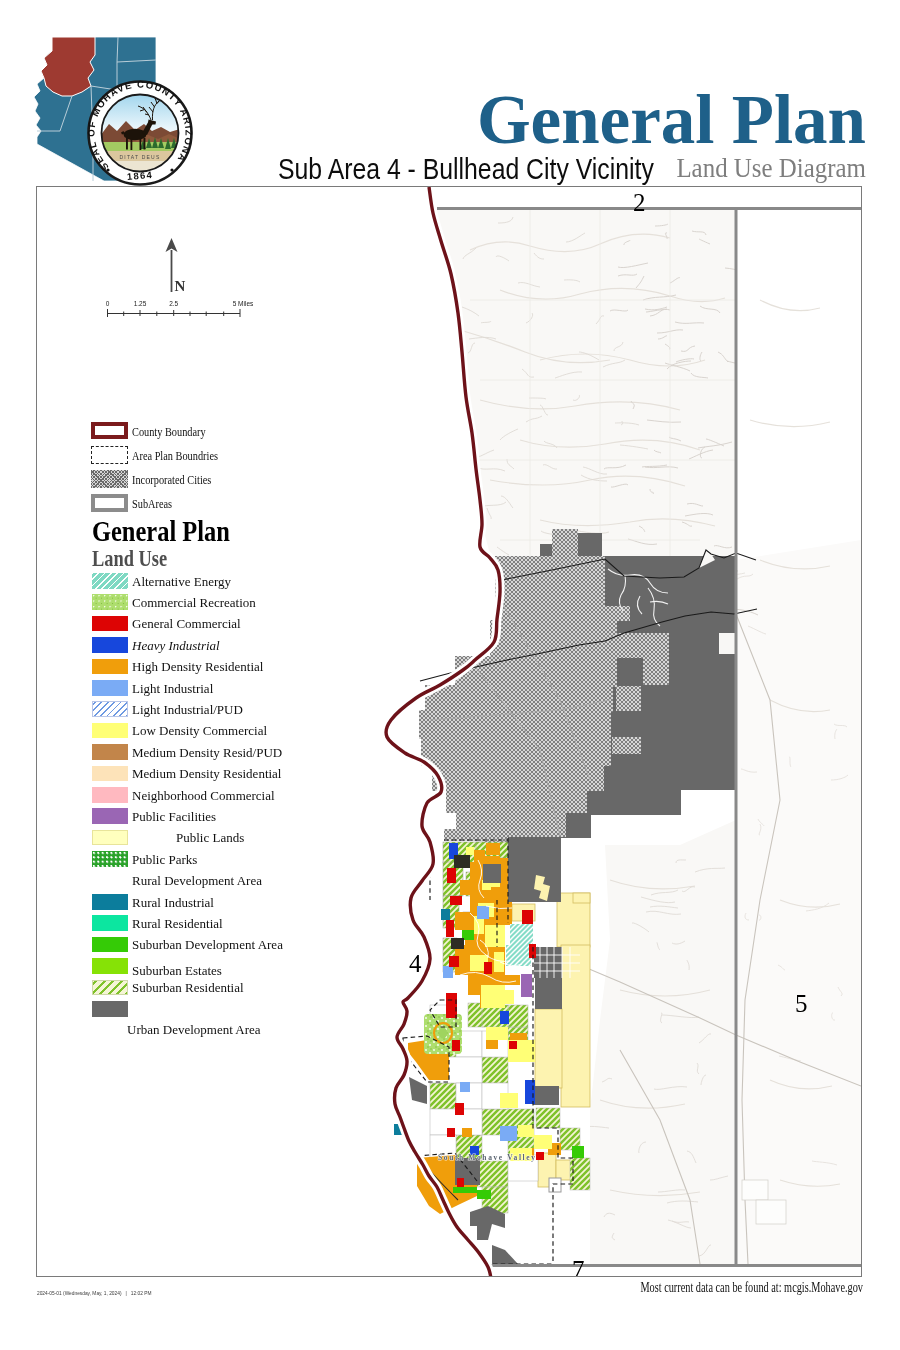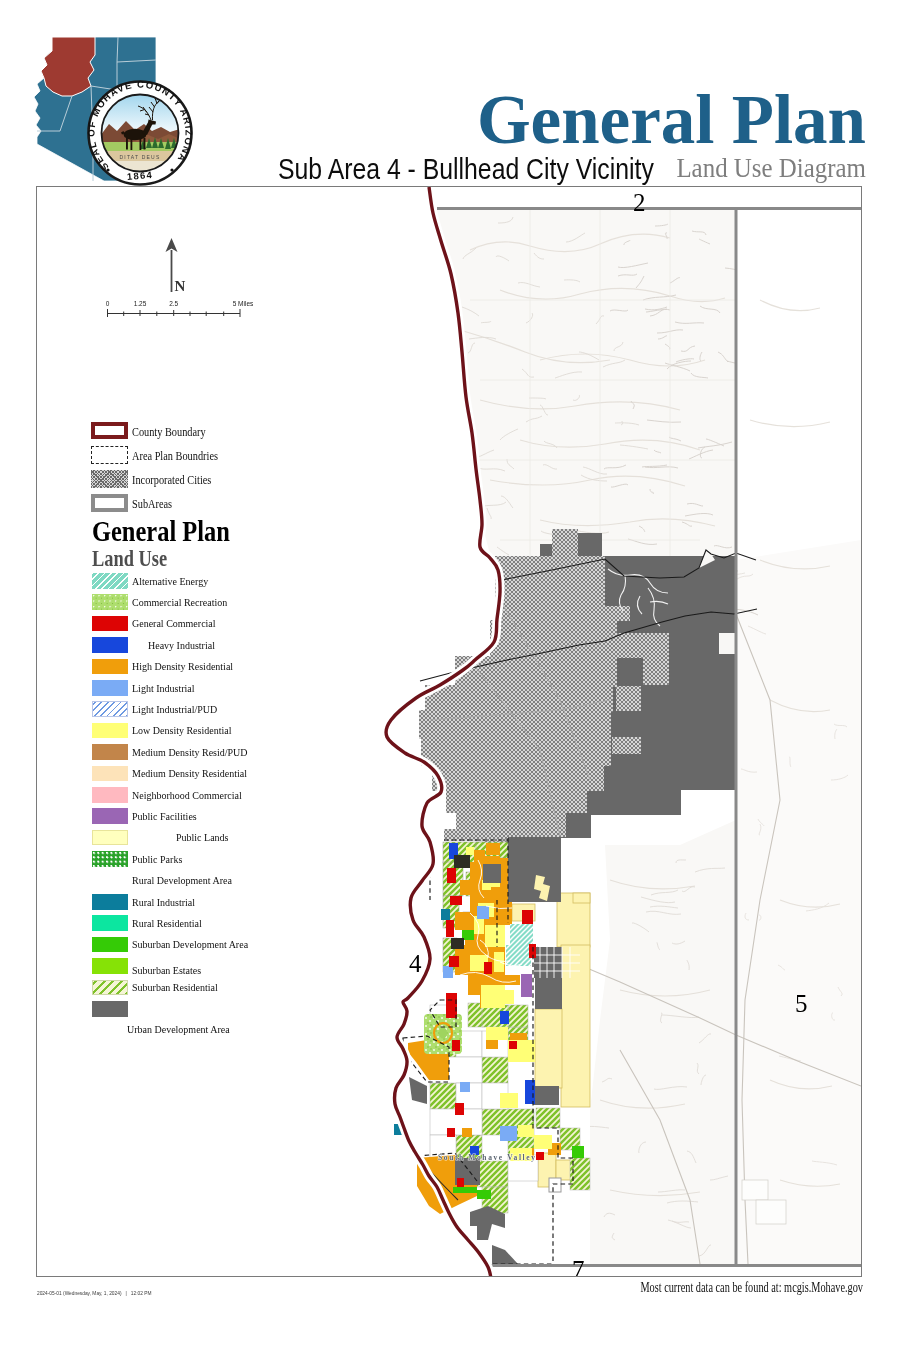--- a/index.html
+++ b/index.html
@@ -1,20 +1,20 @@
 <!DOCTYPE html>
 <html><head>
 <meta charset="utf-8">
 <style>
 html,body{margin:0;padding:0;background:#fff;}
 .page{position:relative;width:900px;height:1350px;overflow:hidden;background:#fff;font-family:"Liberation Serif",serif;}
 .abs{position:absolute;}
 .sans{font-family:"Liberation Sans",sans-serif;}
 .lgt{font-size:12px;color:#111;white-space:nowrap;line-height:14px;transform:scaleX(0.86);transform-origin:0 0;}
-.lgt2{font-size:10px;color:#111;white-space:nowrap;line-height:12px;}
+.lgt2{font-size:13px;color:#111;white-space:nowrap;line-height:12px;}
 </style>
 </head>
 <body>
 <div class="page">
 
 <div class="abs" style="left:36px;top:186px;width:824px;height:1089px;border:1px solid #7a7a7a;background:#fff;"></div>
 
 <svg class="abs" style="left:37px;top:187px;" width="824" height="1089" viewBox="37 187 824 1089">
 <defs>
 <clipPath id="terrclip">
@@ -502,37 +502,37 @@
 <div class="abs" style="left:92px;top:594.4px;width:36px;height:15.5px;box-sizing:border-box;background-color:#aede6e;background-image:radial-gradient(circle at 1.5px 1.5px,#ffffff 0.7px,transparent 0.9px),radial-gradient(circle at 4px 4px,#7cb53b 0.6px,transparent 0.8px);background-size:5.5px 5.5px;"></div>
 
 <div class="abs lgt2" style="left:132px;top:596.9px;">Commercial Recreation</div>
 
 <div class="abs" style="left:92px;top:615.8px;width:36px;height:15.5px;box-sizing:border-box;background:#dd0404;"></div>
 
 <div class="abs lgt2" style="left:132px;top:618.3px;">General Commercial</div>
 
 <div class="abs" style="left:92px;top:637.2px;width:36px;height:15.5px;box-sizing:border-box;background:#1747dc;"></div>
 
-<div class="abs lgt2" style="left:148px;top:639.7px;">Heavy Industrial</div>
+<div class="abs lgt2" style="left:132px;top:639.7px;font-style:italic;">Heavy Industrial</div>
 
 <div class="abs" style="left:92px;top:658.6px;width:36px;height:15.5px;box-sizing:border-box;background:#f09e0b;"></div>
 
 <div class="abs lgt2" style="left:132px;top:661.1px;">High Density Residential</div>
 
 <div class="abs" style="left:92px;top:680.0px;width:36px;height:15.5px;box-sizing:border-box;background:#7aabf5;"></div>
 
 <div class="abs lgt2" style="left:132px;top:682.5px;">Light Industrial</div>
 
 <div class="abs" style="left:92px;top:701.4px;width:36px;height:15.5px;box-sizing:border-box;background:#ffffff;background-image:repeating-linear-gradient(-45deg,#6e9ae2 0 1.3px,transparent 1.3px 4.5px);border:1px solid #b9c6e8;"></div>
 
 <div class="abs lgt2" style="left:132px;top:703.9px;">Light Industrial/PUD</div>
 
 <div class="abs" style="left:92px;top:722.8px;width:36px;height:15.5px;box-sizing:border-box;background:#ffff76;"></div>
 
-<div class="abs lgt2" style="left:132px;top:725.3px;">Low Density Residential</div>
+<div class="abs lgt2" style="left:132px;top:725.3px;">Low Density Commercial</div>
 
 <div class="abs" style="left:92px;top:744.2px;width:36px;height:15.5px;box-sizing:border-box;background:#c2854a;"></div>
 
 <div class="abs lgt2" style="left:132px;top:746.7px;">Medium Density Resid/PUD</div>
 
 <div class="abs" style="left:92px;top:765.6px;width:36px;height:15.5px;box-sizing:border-box;background:#fde3b9;"></div>
 
 <div class="abs lgt2" style="left:132px;top:768.1px;">Medium Density Residential</div>
 
 <div class="abs" style="left:92px;top:787.0px;width:36px;height:15.5px;box-sizing:border-box;background:#ffb9c0;"></div>

